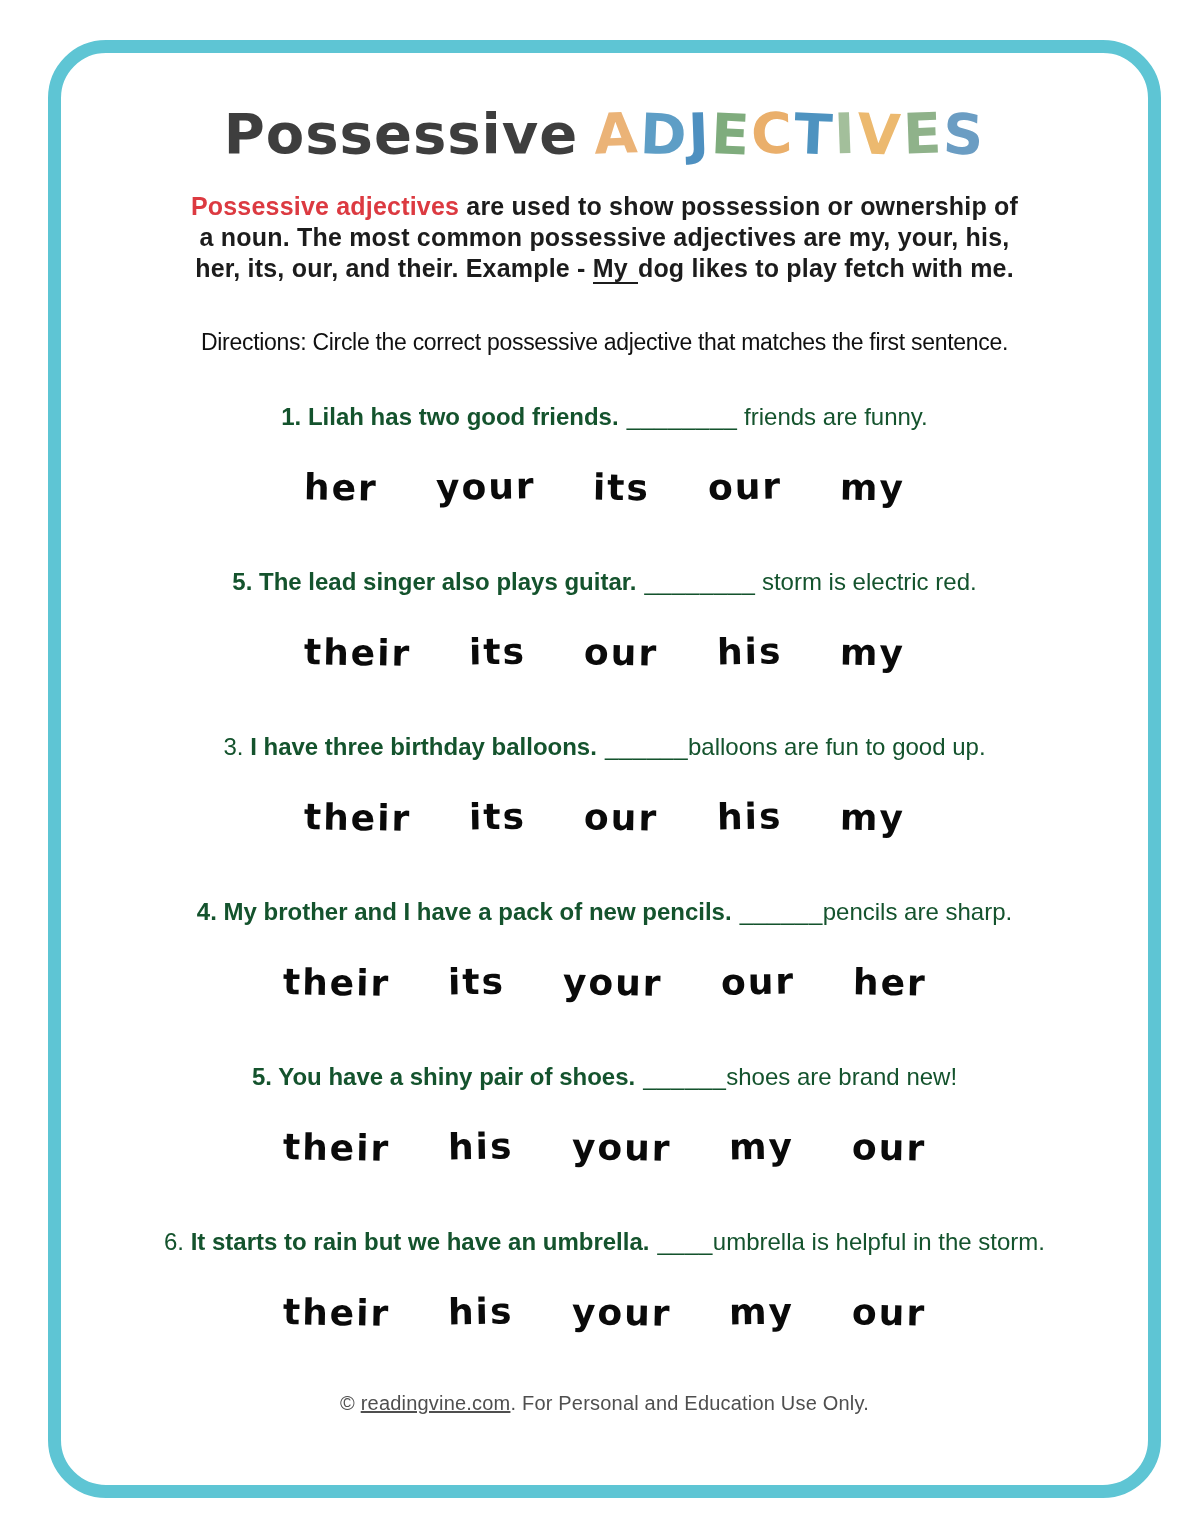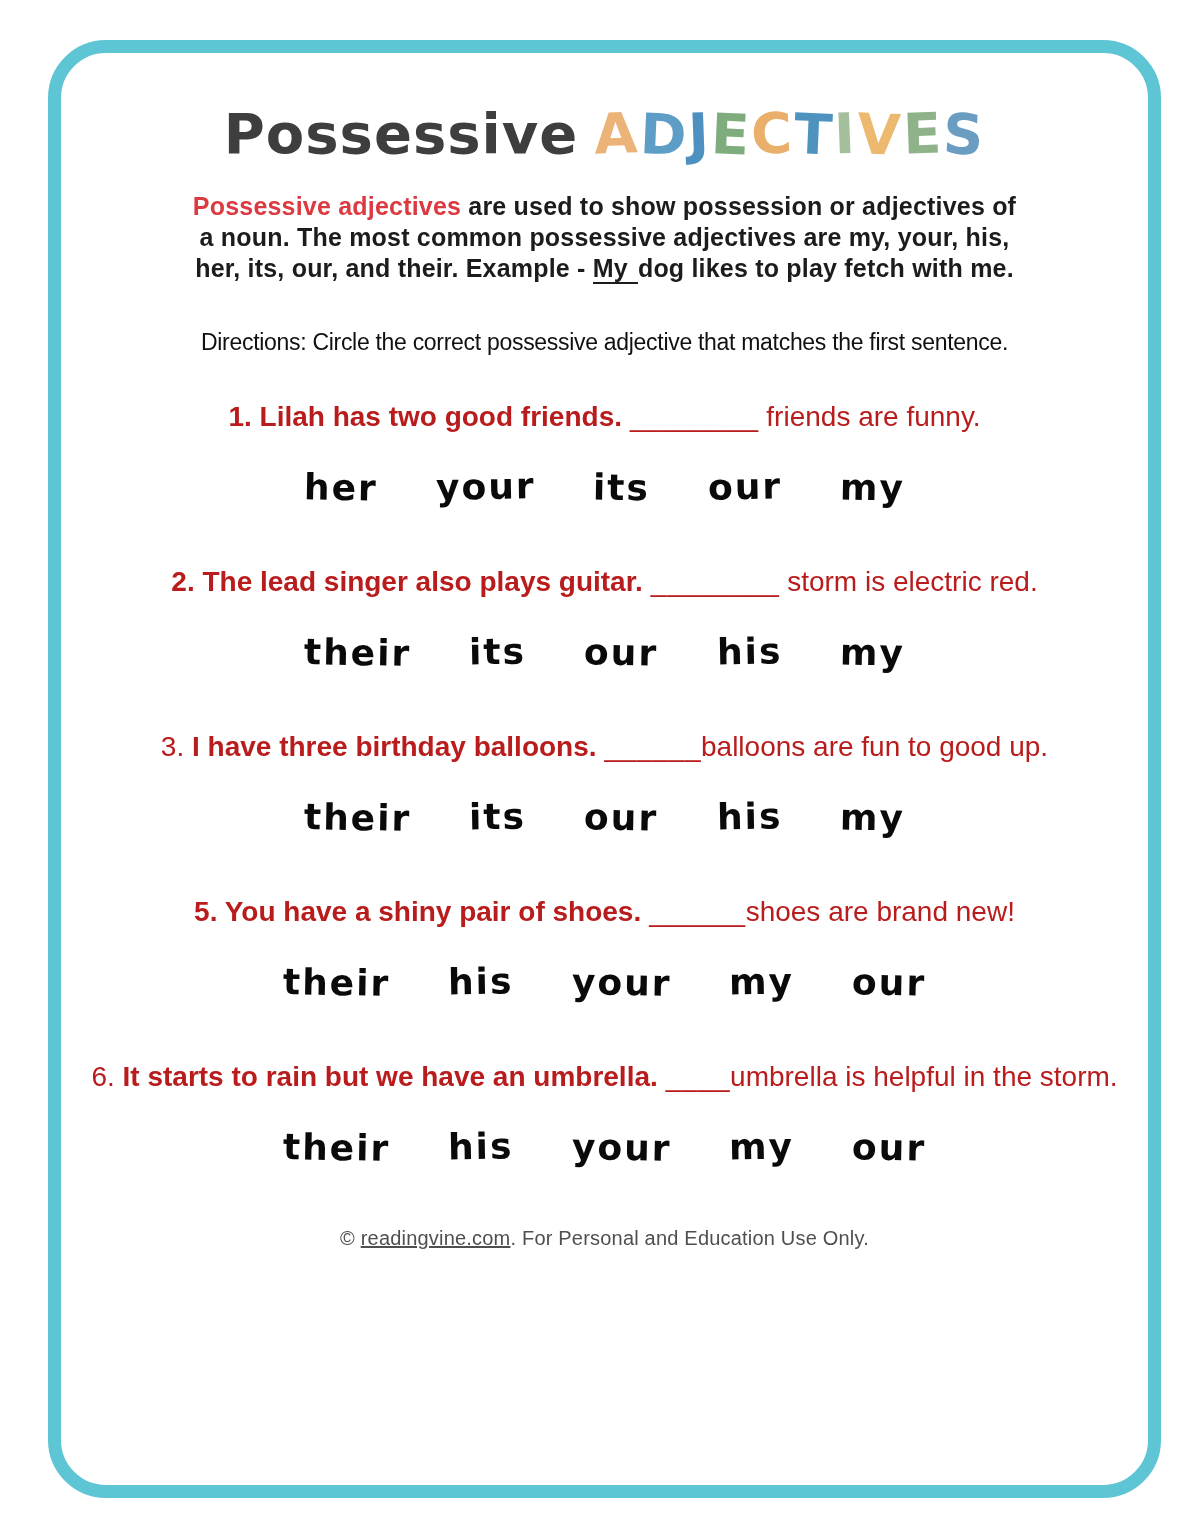--- a/index.html
+++ b/index.html
@@ -68,23 +68,23 @@
     line-height: 28px;
     font-weight: 500;
     color: #101010;
     letter-spacing: -0.3px;
   }
   
   .questions { margin-top: 46px; }
   .question-block { margin-bottom: 57px; }
   .q-line {
     margin: 12px;
-    font-size: 28px;
+    font-size: 24px;
     line-height: 30px;
-    color: #b91c1c;
+    color: #14532d;
     white-space: pre-wrap;
   }
   .q-lead { font-weight: normal; }
   .q-bold { font-weight: bold; }
   .q-blank {
     margin-left: 8px;
     letter-spacing: 0.5px;
     cursor: text;
   }
   .choices {
@@ -118,40 +118,44 @@
 </style>
 </head>
 <body>
 
 <div class="page">
   <div class="frame">
     <div class="content">
 
       <h1 class="title"><span class="t1" style="color: rgb(62, 62, 62);">Possessive</span><span class="t2"><span style="color: rgb(235, 179, 119);">A</span><span style="color: rgb(94, 158, 198);">D</span><span style="color: rgb(78, 144, 192);">J</span><span style="color: rgb(127, 172, 125);">E</span><span style="color: rgb(234, 175, 107);">C</span><span style="color: rgb(78, 147, 192);">T</span><span style="color: rgb(163, 191, 155);">I</span><span style="color: rgb(236, 185, 111);">V</span><span style="color: rgb(143, 178, 138);">E</span><span style="color: rgb(107, 157, 195);">S</span></span></h1>
 
-      <p class="intro"><span class="red" style="color: rgb(220, 58, 65);">Possessive adjectives</span><span> are used to show possession or adjectives of</span><br><span>a noun. The most common possessive adjectives are my, your, his,</span><br><span>her, its, our, and their. Example - </span><span class="u">My</span><span>dog likes to play fetch with me.</span></p>
+      <p class="intro"><span class="red" style="color: rgb(220, 58, 65);">Possessive adjectives</span><span> are used to show possession or ownership of</span><br><span>a noun. The most common possessive adjectives are my, your, his,</span><br><span>her, its, our, and their. Example - </span><span class="u">My</span><span>dog likes to play fetch with me.</span></p>
 
       <p class="directions">Directions: Circle the correct possessive adjective that matches the first sentence.</p>
 
       <div class="questions" id="questions">
   <div class="question-block">
     <p class="q-line"><span class="q-lead"></span><b class="q-bold">1. Lilah has two good friends.</b><span class="q-blank">________</span><span class="q-tail"> friends are funny.</span></p>
     <p class="choices"><span class="choice">her</span><span class="choice">your</span><span class="choice">its</span><span class="choice">our</span><span class="choice">my</span></p>
   </div>
 
   <div class="question-block">
-    <p class="q-line"><span class="q-lead"></span><b class="q-bold">2. The lead singer also plays guitar.</b><span class="q-blank">________</span><span class="q-tail"> storm is electric red.</span></p>
+    <p class="q-line"><span class="q-lead"></span><b class="q-bold">5. The lead singer also plays guitar.</b><span class="q-blank">________</span><span class="q-tail"> storm is electric red.</span></p>
     <p class="choices"><span class="choice">their</span><span class="choice">its</span><span class="choice">our</span><span class="choice">his</span><span class="choice">my</span></p>
   </div>
 
   <div class="question-block">
     <p class="q-line"><span class="q-lead">3. </span><b class="q-bold">I have three birthday balloons.</b><span class="q-blank">______</span><span class="q-tail">balloons are fun to good up.</span></p>
     <p class="choices"><span class="choice">their</span><span class="choice">its</span><span class="choice">our</span><span class="choice">his</span><span class="choice">my</span></p>
   </div>
 
+  <div class="question-block">
+    <p class="q-line"><span class="q-lead"></span><b class="q-bold">4. My brother and I have a pack of new pencils.</b><span class="q-blank">______</span><span class="q-tail">pencils are sharp.</span></p>
+    <p class="choices"><span class="choice">their</span><span class="choice">its</span><span class="choice">your</span><span class="choice">our</span><span class="choice">her</span></p>
+  </div>
 
   <div class="question-block">
     <p class="q-line"><span class="q-lead"></span><b class="q-bold">5. You have a shiny pair of shoes.</b><span class="q-blank">______</span><span class="q-tail">shoes are brand new!</span></p>
     <p class="choices"><span class="choice">their</span><span class="choice">his</span><span class="choice">your</span><span class="choice">my</span><span class="choice">our</span></p>
   </div>
 
   <div class="question-block">
     <p class="q-line"><span class="q-lead">6. </span><b class="q-bold">It starts to rain but we have an umbrella.</b><span class="q-blank">____</span><span class="q-tail">umbrella is helpful in the storm.</span></p>
     <p class="choices"><span class="choice">their</span><span class="choice">his</span><span class="choice">your</span><span class="choice">my</span><span class="choice">our</span></p>
   </div>

